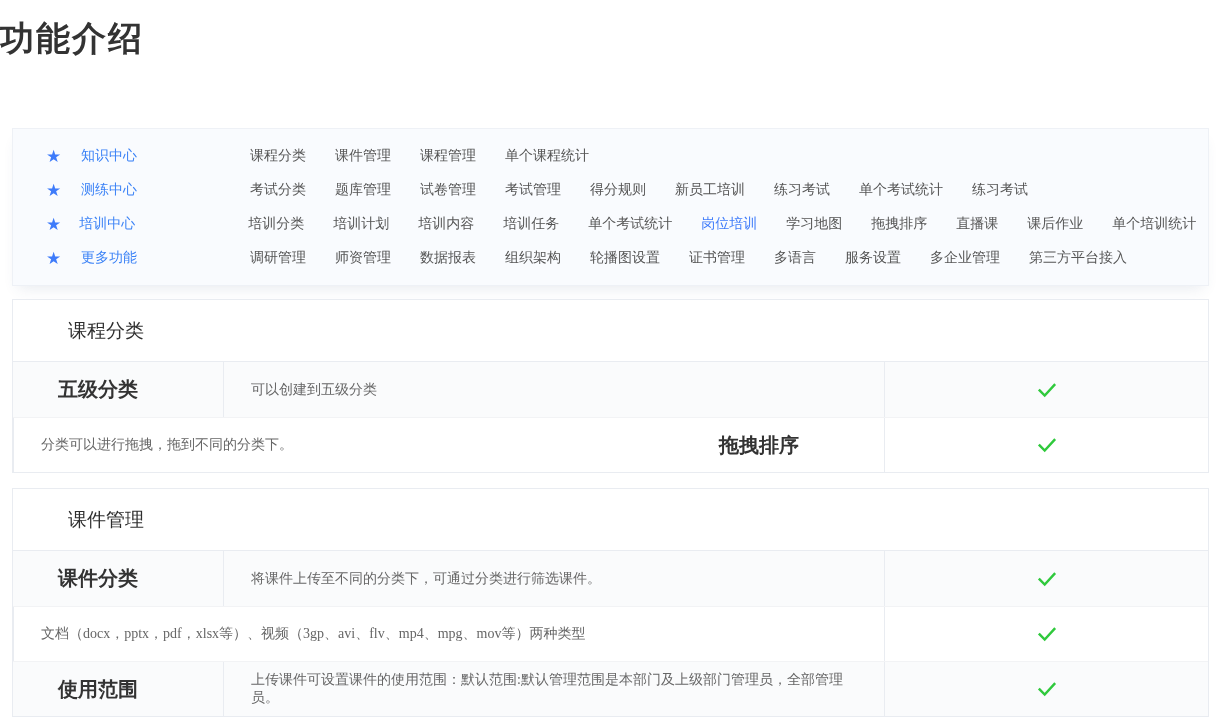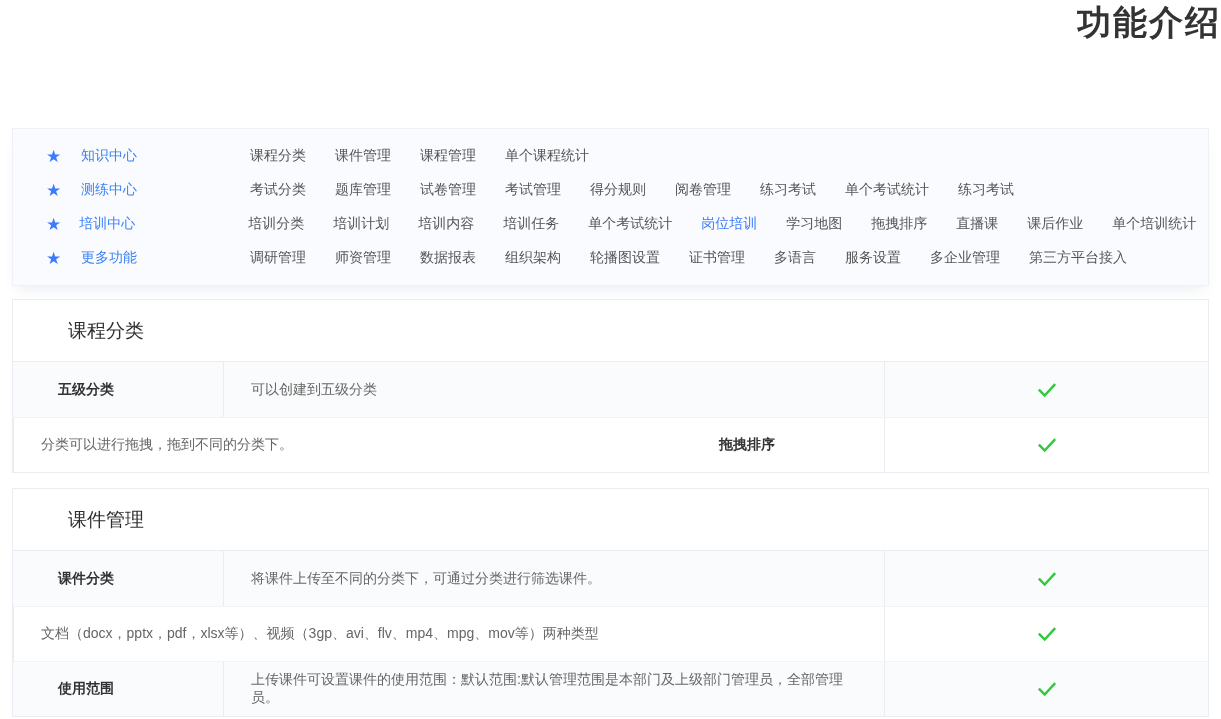--- a/index.html
+++ b/index.html
@@ -3,21 +3,22 @@
 <meta charset="utf-8">
 <style>
   * { box-sizing: border-box; margin: 0; padding: 0; }
   html, body {
     width: 1221px; height: 719px;
     background: #ffffff;
     overflow: hidden;
     font-family: "Liberation Sans", "DejaVu Sans", sans-serif;
   }
   .page-title {
-    text-align: right;
+    text-align: left;
+    padding-top: 16px;
     font-size: 34px;
     font-weight: 600;
     color: #333;
     letter-spacing: 2px;
     height: 58px;
   }
   .wrap { margin: 0 12px; }
 
   
   .nav-panel {
@@ -79,32 +80,33 @@
     display: flex;
     align-items: stretch;
   }
   .t-row + .t-row { border-top: 1px solid #f2f3f5; }
   .t-rows .t-row:nth-child(odd) { background: #fafbfc; }
   .cell { display: flex; align-items: center; }
   .cell-name {
     width: 210px;
     flex: none;
     padding-left: 45px;
-    font-size: 14px;
+    font-size: 20px;
     font-weight: 700;
     color: #333;
     text-align: right;
   }
   .cell-desc {
     flex: 1;
     padding-left: 27px;
     padding-right: 16px;
     font-size: 14px;
     color: #666;
     border-left: 1px solid #e9ecf1;
+    font-family: Liberation Serif, serif;
   }
   .cell-support {
     width: 324px;
     flex: none;
     justify-content: center;
     border-left: 1px solid #e9ecf1;
   }
   .check-icon svg { display: block; }
 </style>
 </head>
@@ -126,21 +128,21 @@
   </div>
   <div class="nav-row">
     <span class="star">★</span>
     <span class="nav-cat">测练中心</span>
     <span class="nav-items">
           <a class="nav-item">考试分类</a>
           <a class="nav-item">题库管理</a>
           <a class="nav-item">试卷管理</a>
           <a class="nav-item">考试管理</a>
           <a class="nav-item">得分规则</a>
-          <a class="nav-item">阅卷管理</a>
+          <a class="nav-item">新员工培训</a>
           <a class="nav-item">练习考试</a>
           <a class="nav-item">单个考试统计</a>
           <a class="nav-item">练习考试</a>
         </span>
   </div>
   <div class="nav-row">
     <span class="star">★</span>
     <span class="nav-cat">培训中心</span>
     <span class="nav-items">
           <a class="nav-item">培训分类</a>

